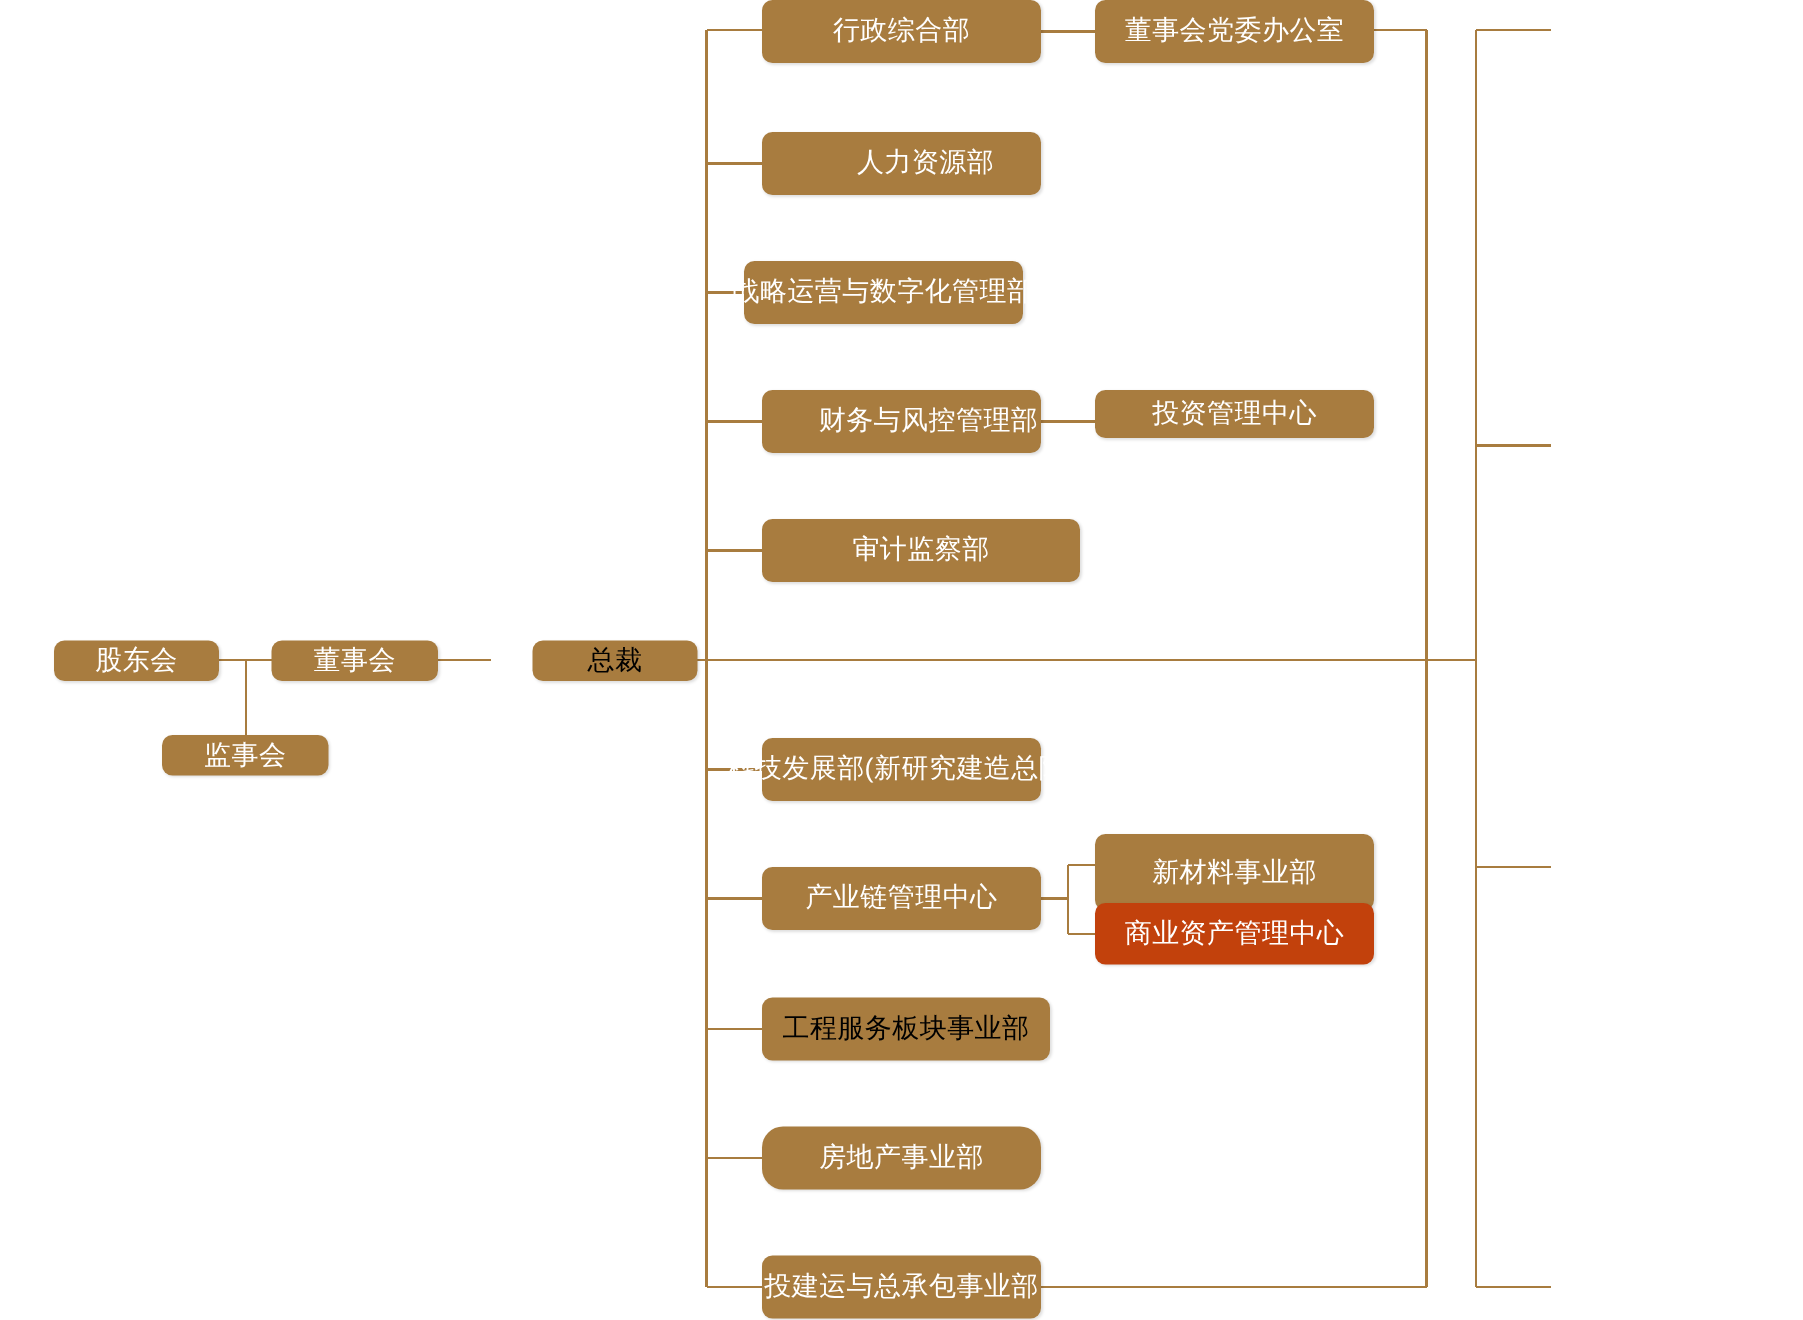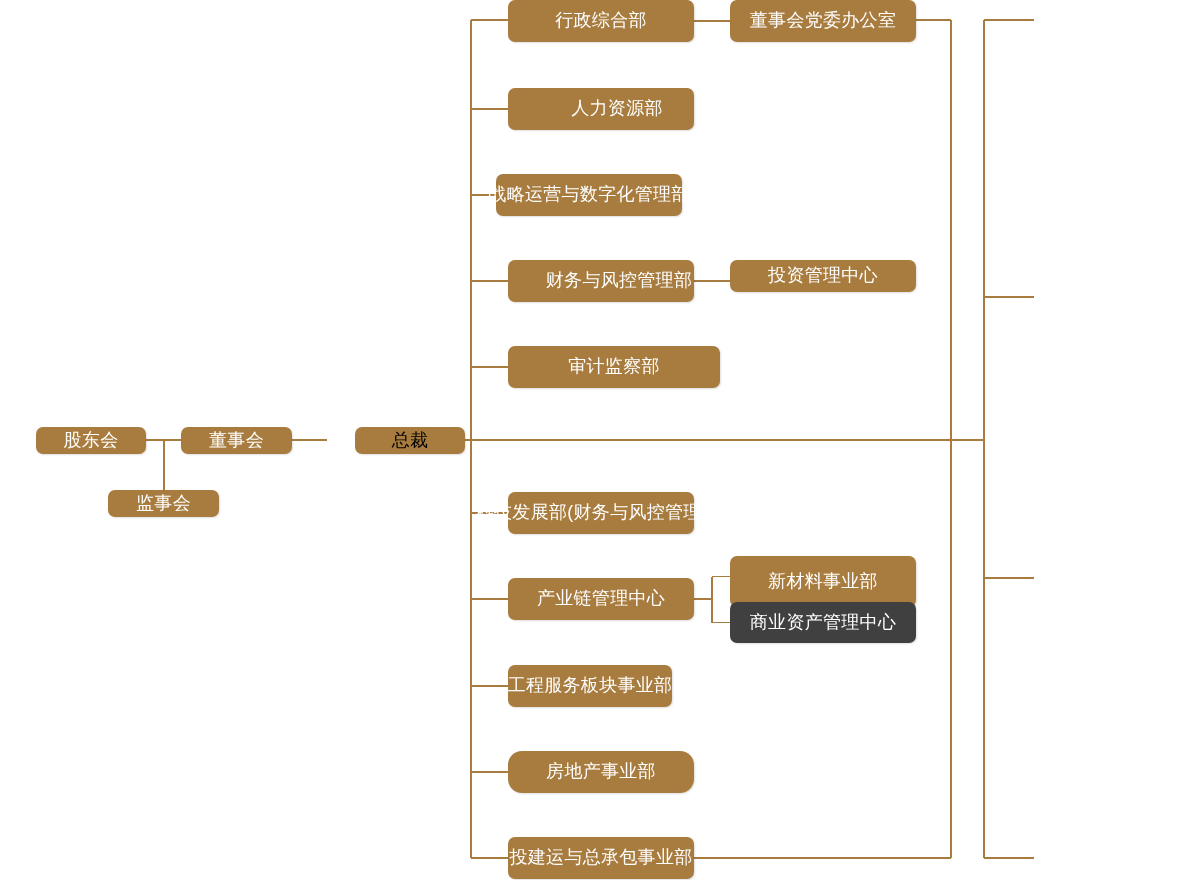--- a/index.html
+++ b/index.html
@@ -114,32 +114,32 @@
       <div class="org-node" style="left: 508px; top: 260px; width: 186px; height: 42px; background: rgb(168, 124, 63); color: rgb(255, 255, 255); padding-left: 36px;">
         <span class="node-label">财务与风控管理部</span>
       </div>
       <div class="org-node" style="left: 730px; top: 260px; width: 186px; height: 32px; background: rgb(168, 124, 63); color: rgb(255, 255, 255);">
         <span class="node-label">投资管理中心</span>
       </div>
       <div class="org-node" style="left: 508px; top: 346px; width: 212px; height: 42px; background: rgb(168, 124, 63); color: rgb(255, 255, 255);">
         <span class="node-label">审计监察部</span>
       </div>
       <div class="org-node" style="left: 508px; top: 492px; width: 186px; height: 42px; background: rgb(168, 124, 63); color: rgb(255, 255, 255);">
-        <span class="node-label">科技发展部(财务与风控管理部)</span>
+        <span class="node-label">科技发展部(新研究建造总院)</span>
       </div>
       <div class="org-node" style="left: 508px; top: 578px; width: 186px; height: 42px; background: rgb(168, 124, 63); color: rgb(255, 255, 255); align-items: center;">
         <span class="node-label">产业链管理中心</span>
       </div>
       <div class="org-node" style="left: 730px; top: 556px; width: 186px; height: 51px; background: rgb(168, 124, 63); color: #ffffff;">
         <span class="node-label">新材料事业部</span>
       </div>
-      <div class="org-node" style="left: 730px; top: 602px; width: 186px; height: 41px; background: #404040; color: rgb(255, 255, 255); text-align: right;">
+      <div class="org-node" style="left: 730px; top: 602px; width: 186px; height: 41px; background: #c2410c; color: rgb(255, 255, 255); text-align: right;">
         <span class="node-label">商业资产管理中心</span>
       </div>
-      <div class="org-node" style="left: 508px; top: 665px; width: 164px; height: 42px; background: rgb(168, 124, 63); color: #ffffff;">
+      <div class="org-node" style="left: 508px; top: 665px; width: 192px; height: 42px; background: rgb(168, 124, 63); color: #000000;">
         <span class="node-label">工程服务板块事业部</span>
       </div>
       <div class="org-node" style="left: 508px; top: 751px; width: 186px; height: 42px; background: rgb(168, 124, 63); color: rgb(255, 255, 255); border-radius: 14px;">
         <span class="node-label">房地产事业部</span>
       </div>
       <div class="org-node" style="left: 508px; top: 837px; width: 186px; height: 42px; background: rgb(168, 124, 63); color: rgb(255, 255, 255);">
         <span class="node-label">投建运与总承包事业部</span>
       </div>
     </div>
 

